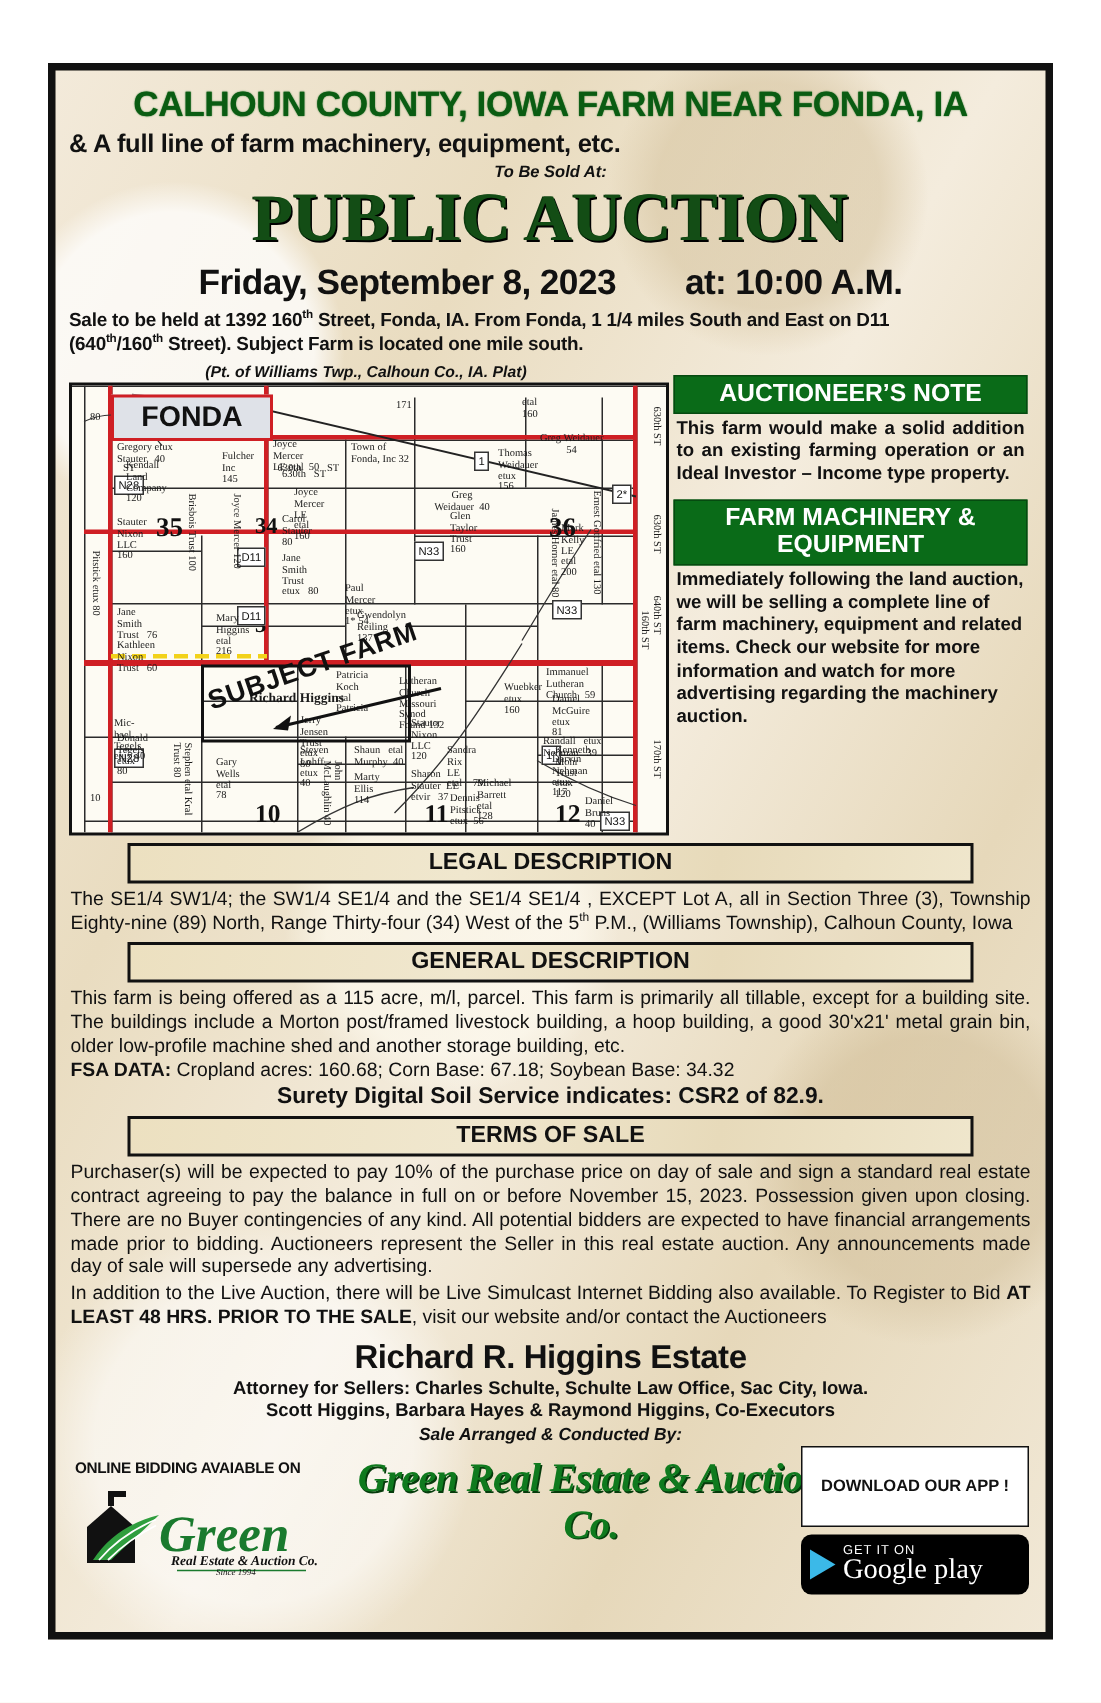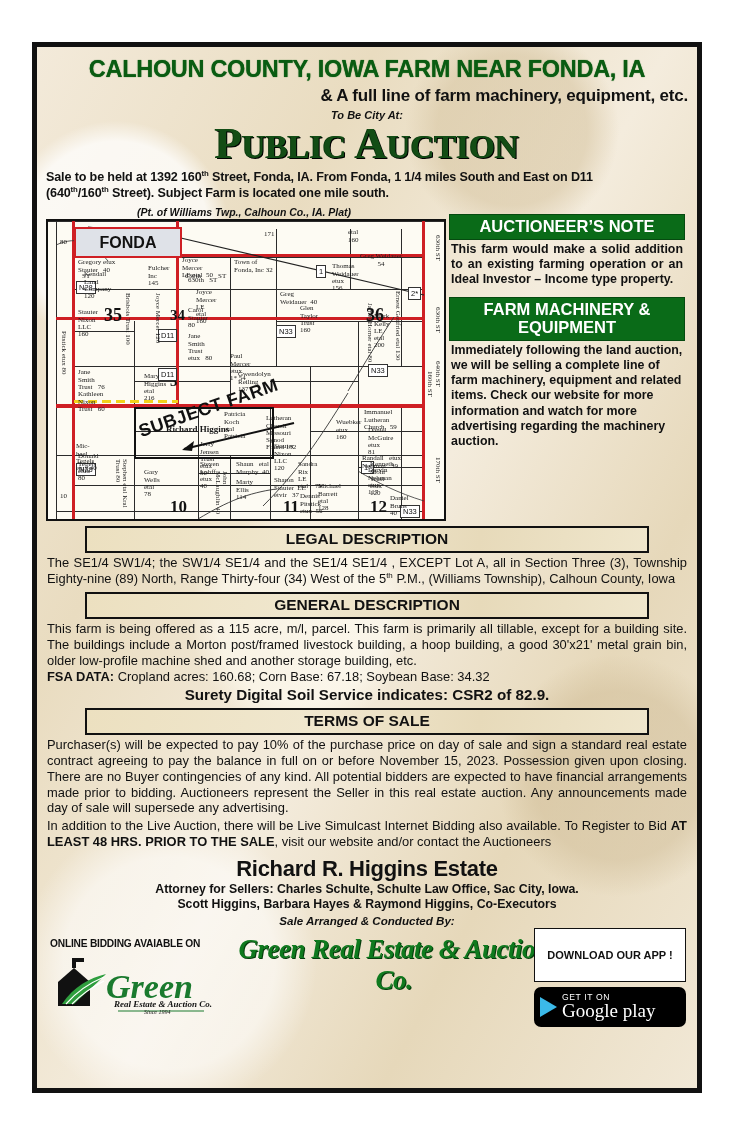--- a/index.html
+++ b/index.html
@@ -15,26 +15,26 @@
            radial-gradient(circle at 40% 55%, rgba(255,252,242,.60) 0 12%, rgba(0,0,0,0) 16%),
            radial-gradient(circle at 88% 70%, rgba(208,189,152,.5) 0 9%, rgba(0,0,0,0) 13%),
            radial-gradient(circle at 20% 88%, rgba(255,255,255,.55) 0 10%, rgba(0,0,0,0) 14%),
            linear-gradient(118deg,#f3eada 0%,#e9dcc0 28%,#f4ecdd 52%,#e6d8ba 74%,#f1e8d6 100%);
          box-sizing:border-box;overflow:hidden;}
   .inner{position:absolute;left:0;top:0;right:0;bottom:0;padding:6px 9px 0 9px;box-sizing:border-box;}
 
   
   .hdr-title{text-align:center;font-weight:bold;font-size:23.5px;color:#0a5c12;letter-spacing:-.3px;
              line-height:1.08;margin-top:4px;text-shadow:0 0 1px #0a5c12;}
-  .hdr-sub{text-align:right;font-weight:bold;font-size:17px;color:#111;margin-top:4px;letter-spacing:-.2px;}
+  .hdr-sub{text-align:left;font-weight:bold;font-size:17px;color:#111;margin-top:4px;letter-spacing:-.2px;}
   .hdr-tobe{text-align:center;font-weight:bold;font-style:italic;font-size:11px;color:#111;margin-top:3px;}
   .hdr-pa{text-align:center;font-family:"Liberation Serif",serif;font-weight:bold;font-size:44px;
           color:#134d15;line-height:1;margin-top:1px;letter-spacing:0px;
           text-shadow:1px 1px 0 #000,-1px 0 0 #0c3a0e;}
-  .hdr-pa .sc{font-size:33px;}
+  .hdr-pa .sc{font-size:46px;}
   .hdr-dateline{display:flex;justify-content:center;align-items:baseline;gap:46px;margin-top:7px;}
   .hdr-date{font-weight:bold;font-size:23.5px;color:#111;letter-spacing:-.4px;}
   .hdr-time{font-weight:bold;font-size:23.5px;color:#111;letter-spacing:-.4px;}
   .hdr-dir{font-size:12.6px;font-weight:bold;color:#111;line-height:1.18;margin-top:3px;letter-spacing:-.15px;}
   sup{font-size:.62em;vertical-align:super;}
 
   
   .mid{display:flex;gap:7px;margin-top:5px;align-items:flex-start;}
   .mapcol{width:396px;}
   .mapcap{text-align:center;font-style:italic;font-weight:bold;font-size:10.5px;color:#111;margin-bottom:1px;}
@@ -83,39 +83,43 @@
   .mapbox .rd{position:absolute;background:#cf1f24;}
   .mapbox .rdy{position:absolute;background:#f2d21a;}
   .mapbox .tx{position:absolute;font-family:"Liberation Serif",serif;font-size:7px;color:#1a1a1a;line-height:1.02;}
   .mapbox .tx.b{font-weight:bold;}
   .mapbox .sec{position:absolute;font-family:"Liberation Serif",serif;font-weight:bold;font-size:15px;color:#111;}
   .mapbox .vt{writing-mode:vertical-rl;}
   .mapbox .box{position:absolute;border:1px solid #333;background:#fff;font-family:"Liberation Sans",sans-serif;
                font-size:7.5px;text-align:center;color:#111;padding:1px 2px;}
   .fondabox{position:absolute;left:26px;top:6px;width:104px;height:27px;background:#dfe2e8;border:2px solid #cf1f24;
             display:flex;align-items:center;justify-content:center;font-family:"Liberation Sans",sans-serif;
-            font-weight:bold;font-size:16px;color:#111;}
+            font-weight:bold;font-size:19px;color:#111;}
   .subjlabel{position:absolute;left:86px;top:168px;width:200px;transform:rotate(-19deg);
              font-family:"Liberation Sans",sans-serif;font-weight:bold;font-size:18px;color:#111;letter-spacing:.5px;}
   .subjbox{position:absolute;left:86px;top:186px;width:136px;height:48px;border:2.5px solid #111;background:rgba(255,255,255,0);}
   .subjarrow{position:absolute;left:128px;top:196px;width:120px;height:40px;}
 </style>
 </head>
 <body>
 
 <div class="page">
 <div class="frame">
 <div class="inner">
 
   <div class="hdr-title">CALHOUN COUNTY, IOWA FARM NEAR FONDA, IA</div>
   <div class="hdr-sub">&amp; A full line of farm machinery, equipment, etc.</div>
-  <div class="hdr-tobe">To Be City At:</div>
+  <div class="hdr-tobe">To Be Sold At:</div>
   <div class="hdr-pa">
     <span>P</span><span class="sc">UBLIC</span>
     <span>A</span><span class="sc">UCTION</span>
+  </div>
+  <div class="hdr-dateline">
+    <div class="hdr-date">Friday, September 8, 2023</div>
+    <div class="hdr-time">at: 10:00 A.M.</div>
   </div>
   <div class="hdr-dir">
     <span>Sale to be held at 1392 160</span><sup>th</sup><span> Street, Fonda, IA. From Fonda, 1 1/4 miles South and East on D11</span><br>
     <span>(640</span><sup>th</sup><span>/160</span><sup>th</sup><span> Street).  Subject Farm is located one mile south.</span>
   </div>
 
   <div class="mid">
 
     <div class="mapcol">
       <div class="mapcap">(Pt. of Williams Twp., Calhoun Co., IA. Plat)</div>
@@ -219,21 +223,21 @@
         <div class="tx" style="left:134px;top:36px;width:44px;">Joyce<br>Mercer<br>LE etal &nbsp;50</div>
         <div class="tx" style="left:140px;top:56px;width:42px;">630th &nbsp;&nbsp;ST</div>
         <div class="tx" style="left:148px;top:68px;width:40px;">Joyce<br>Mercer<br>LE<br>etal<br>160</div>
         <div class="tx" style="left:186px;top:38px;width:40px;">Town of<br>Fonda,&nbsp;Inc 32</div>
         <div class="tx vt" style="left:76px;top:72px;">Brisbois Trust 100</div>
         <div class="tx vt" style="left:106px;top:72px;">Joyce Mercer 120</div>
         <div class="tx" style="left:216px;top:10px;">171</div>
         <div class="tx" style="left:300px;top:8px;">etal<br>160</div>
         <div class="tx" style="left:284px;top:42px;width:48px;">Thomas<br>Weidauer<br>etux<br>156</div>
         <div class="tx" style="left:312px;top:32px;">Greg Weidauer<br>&nbsp;&nbsp;&nbsp;&nbsp;&nbsp;&nbsp;&nbsp;&nbsp;&nbsp;&nbsp;54</div>
-        <div class="tx" style="left:232px;top:70px;width:56px;">Greg<br>Weidauer &nbsp;40</div>
+        <div class="tx" style="left:232px;top:70px;width:56px;text-align:center;">Greg<br>Weidauer &nbsp;40</div>
         <div class="tx" style="left:252px;top:84px;width:38px;">Glen<br>Taylor<br>Trust<br>160</div>
         <div class="tx vt" style="left:318px;top:82px;">James Horner etal 80</div>
         <div class="tx vt" style="left:346px;top:70px;">Ernest Gottfried etal 130</div>
         <div class="tx" style="left:30px;top:88px;width:46px;">Stauter<br>Nixon<br>LLC<br>160</div>
         <div class="tx" style="left:140px;top:86px;width:36px;">Carol<br>Stauter<br>80</div>
         <div class="tx" style="left:140px;top:112px;width:44px;">Jane<br>Smith<br>Trust<br>etux &nbsp;&nbsp;80</div>
         <div class="tx" style="left:326px;top:92px;width:32px;">Mark<br>Kelly<br>LE<br>etal<br>200</div>
         <div class="tx" style="left:182px;top:132px;width:40px;">Paul<br>Mercer<br>etux<br>1*&nbsp;54</div>
         <div class="tx" style="left:30px;top:148px;width:40px;">Jane<br>Smith<br>Trust &nbsp;&nbsp;76</div>
         <div class="tx" style="left:30px;top:170px;width:44px;">Kathleen<br>Nixon<br>Trust &nbsp;&nbsp;60</div>

